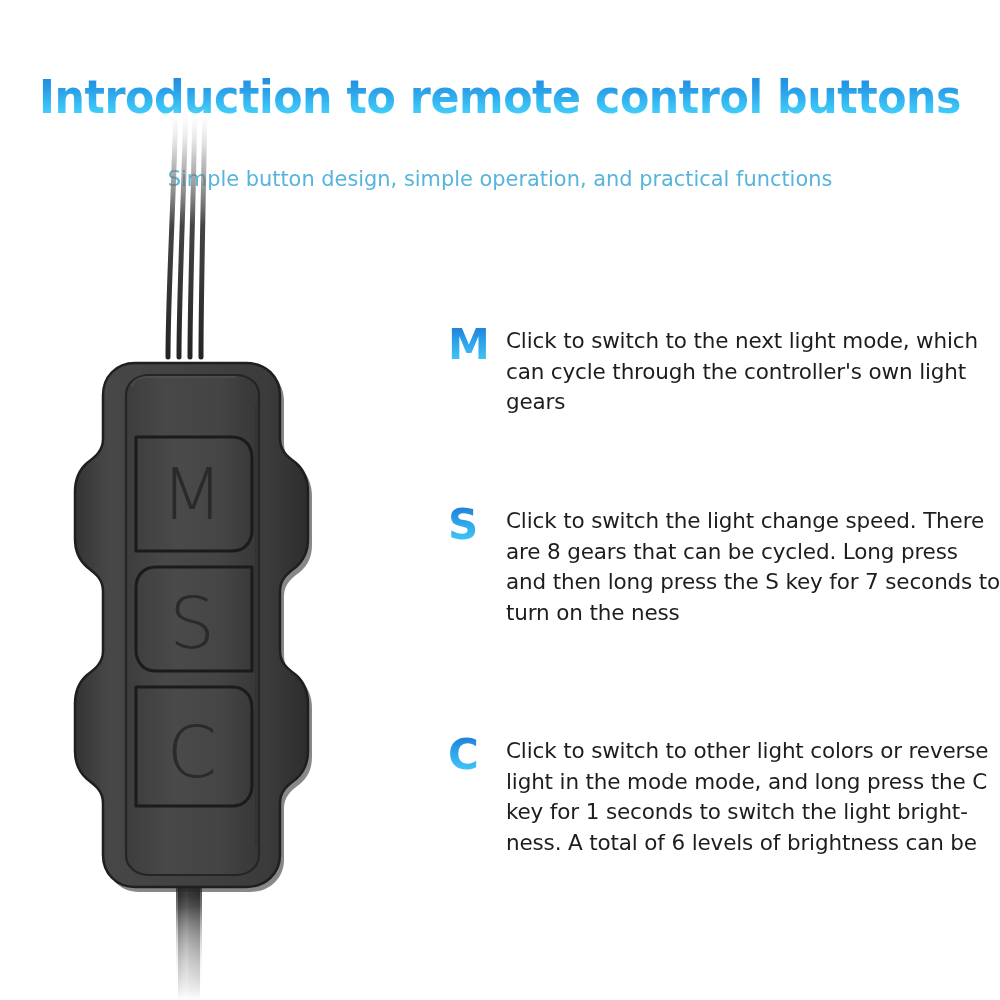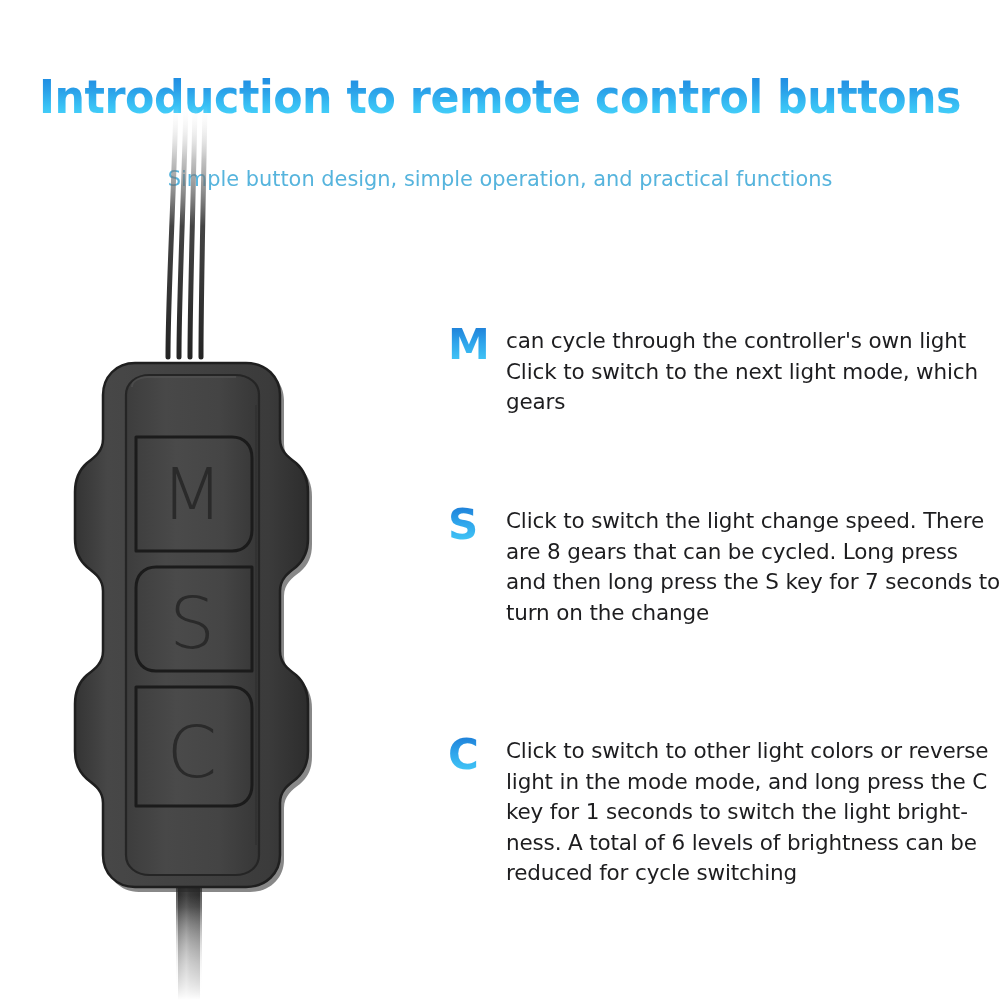--- a/index.html
+++ b/index.html
@@ -287,38 +287,37 @@
     </g>
 
     <path d="M 92 292 C 92 286 99 282 108 282 L 196 282" fill="none" stroke="#565656" stroke-width="2" opacity="0.55"></path>
     <path d="M 216 310 L 216 750" fill="none" stroke="#2b2b2b" stroke-width="2" opacity="0.5"></path>
   </svg>
 </div>
 
 <div class="legend-row" id="legend-row-m">
   <div class="legend-key">M</div>
   <div class="legend-text">
+    <div>Click to switch to the next light mode, which</div>
     <div>can cycle through the controller's own light</div>
-    <div>Click to switch to the next light mode, which</div>
     <div>gears</div>
   </div>
 </div>
 
 <div class="legend-row" id="legend-row-s">
   <div class="legend-key">S</div>
   <div class="legend-text">
     <div>Click to switch the light change speed. There</div>
     <div>are 8 gears that can be cycled. Long press</div>
     <div>and then long press the S key for 7 seconds to</div>
-    <div>turn on the change</div>
+    <div>turn on the ness</div>
   </div>
 </div>
 
 <div class="legend-row" id="legend-row-c">
   <div class="legend-key">C</div>
   <div class="legend-text">
     <div>Click to switch to other light colors or reverse</div>
     <div>light in the mode mode, and long press the C</div>
     <div>key for 1 seconds to switch the light bright-</div>
     <div>ness. A total of 6 levels of brightness can be</div>
-    <div>reduced for cycle switching</div>
   </div>
 </div>
 
 </body></html>

